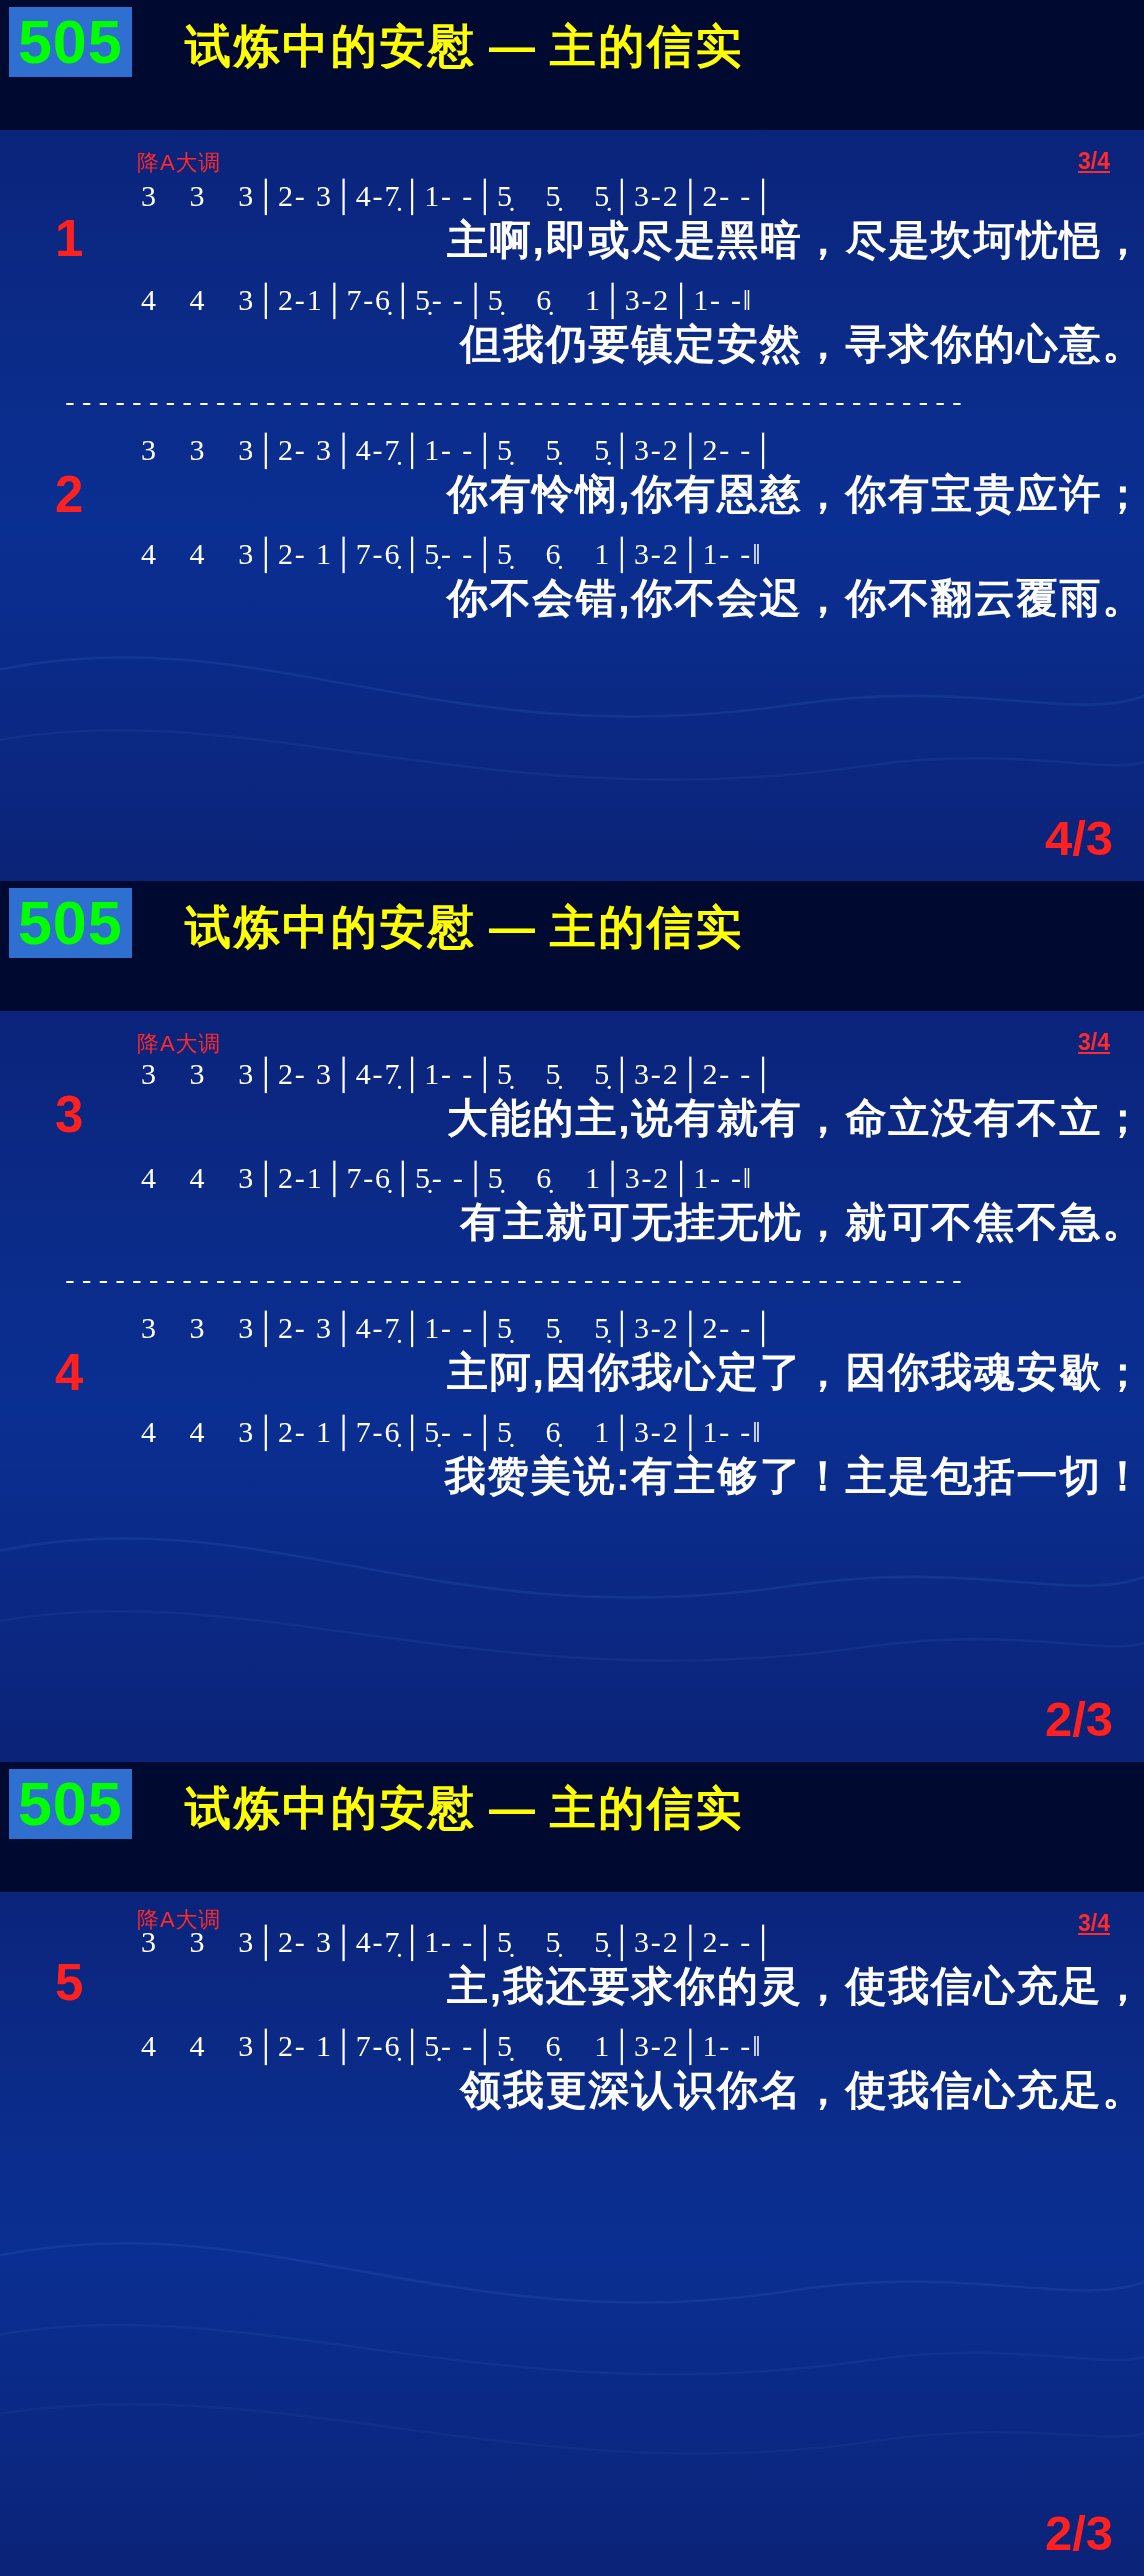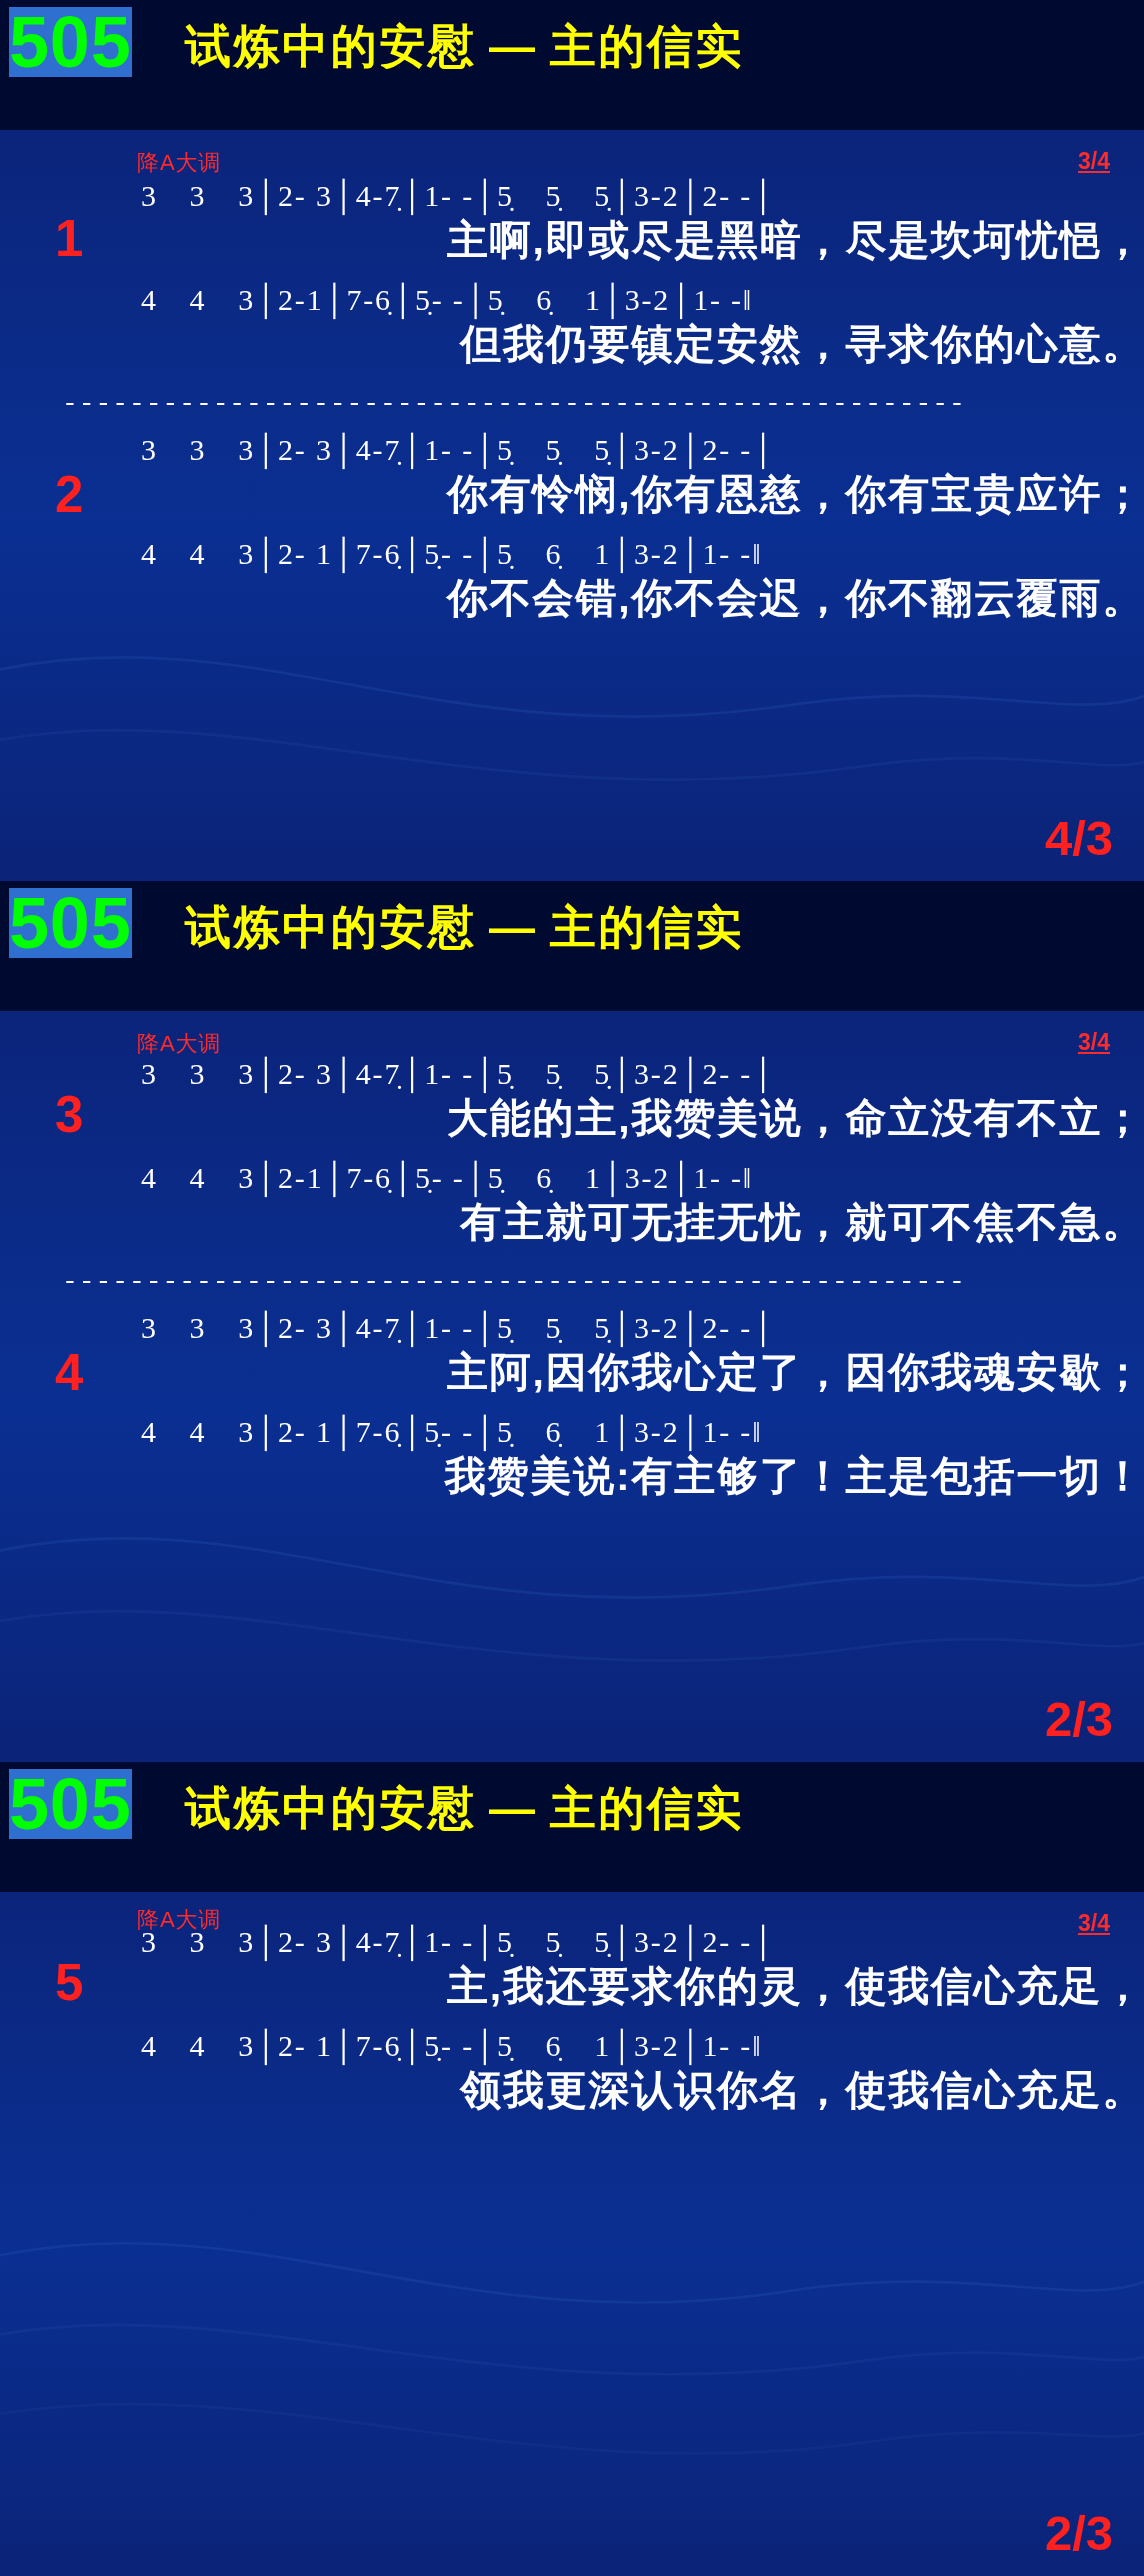--- a/index.html
+++ b/index.html
@@ -44,21 +44,21 @@
     background: #000a30;
   }
   .hymn-number {
     position: absolute;
     left: 8.8px;
     top: 7px;
     width: 123px;
     height: 70px;
     background: #2f6fd0;
     color: #00ff00;
-    font-size: 72px;
+    font-size: 61px;
     font-weight: bold;
     line-height: 70px;
     text-align: center;
     letter-spacing: 0.9px;
     font-family: "Liberation Sans", sans-serif;
   }
   .title {
     position: absolute;
     left: 185px;
     top: 16px;
@@ -198,21 +198,21 @@
       <span>试炼中的安慰</span><span class="dash">—</span><span class="sub">主的信实</span>
     </div>
   </div>
 
   <div class="key-sig" style="top:148px;">降A大调</div>
   <div class="meter">3/4</div>
 
   <div class="stanza" style="margin-top:41px;">
     <div class="stanza-num" style="top:35px;">3</div>
     <div class="notes">3　3　3│2- 3│4-7̣│1- -│5̣　5̣　5̣│3-2│2- -│</div>
-    <div class="lyric">大能的主,我赞美说，命立没有不立；</div>
+    <div class="lyric">大能的主,说有就有，命立没有不立；</div>
     <div class="notes" style="margin-top:16px;">4　4　3│2-1│7-6̣│5̣- -│5̣　6̣　1│3-2│1- -‖</div>
     <div class="lyric">有主就可无挂无忧，就可不焦不急。</div>
   </div>
 
   <div class="divider" style="margin-top:23px;">------------------------------------------------------</div>
 
   <div class="stanza" style="margin-top:12.3px;">
     <div class="stanza-num" style="top:39px;">4</div>
     <div class="notes">3　3　3│2- 3│4-7̣│1- -│5̣　5̣　5̣│3-2│2- -│</div>
     <div class="lyric">主阿,因你我心定了，因你我魂安歇；</div>

